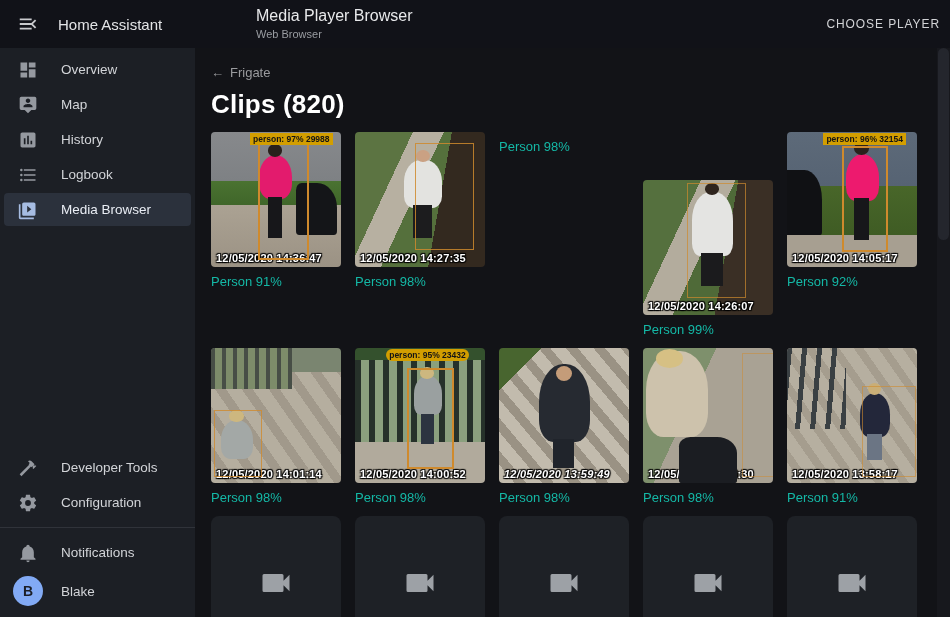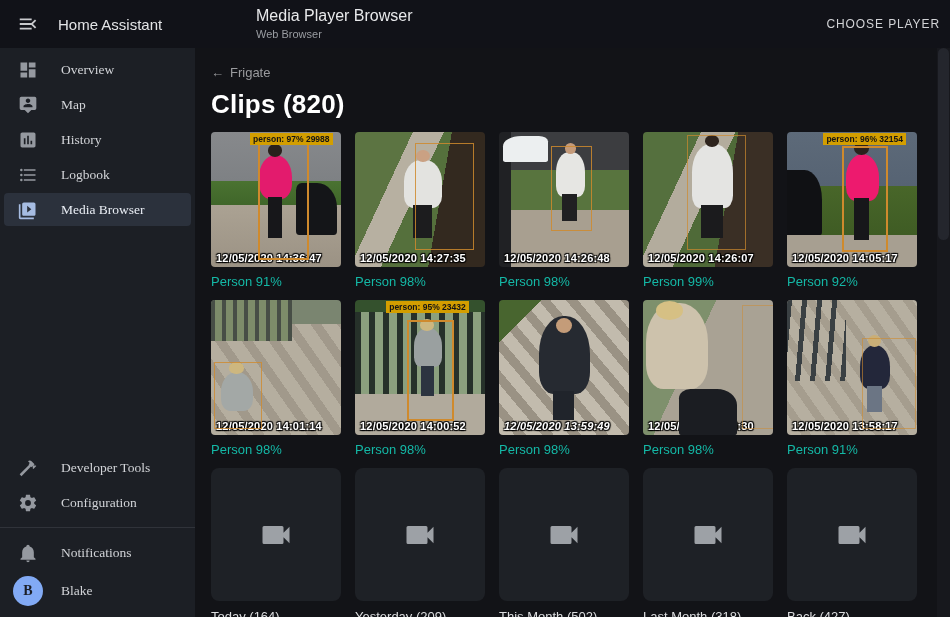--- a/index.html
+++ b/index.html
@@ -10,21 +10,21 @@
   .topbar .menu-btn svg{width:22px;height:22px;fill:#c9cacd;}
   .ha-title{color:#e3e4e6;font-size:15px;margin-left:6px;width:130px;}
   .tb-titles{margin-left:68px;line-height:1.15;}
   .tb-title{color:#e8e9eb;font-size:16px;}
   .tb-sub{color:#9a9da2;font-size:11px;margin-top:2px;}
   .tb-spacer{flex:1;}
   .choose-player{color:#d2d3d6;font-size:12px;font-weight:500;letter-spacing:.9px;padding:10px 8px;margin-right:2px;cursor:pointer;border-radius:4px;}
   
   .sidebar{position:absolute;top:48px;left:0;width:195px;height:569px;background:#1c1f25;z-index:20;}
   .nav{padding-top:3px;}
-  .nav-item{height:33px;margin:2px 4px;display:flex;align-items:center;border-radius:4px;cursor:pointer;color:#d2d4d8;font-family:Liberation Serif, serif;}
+  .nav-item{height:33px;margin:2px 4px;display:flex;align-items:center;border-radius:4px;cursor:pointer;color:#d2d4d8;}
   .nav-item svg{width:20px;height:20px;fill:#9599a0;margin-left:14px;flex:none;}
   .nav-label{font-size:13.5px;margin-left:23px;white-space:nowrap;}
   .nav-item.selected{background:#2b313c;}
   .nav-item.selected svg{fill:#a6bce2;}
   .nav-item.selected .nav-label{color:#e9edf4;text-align:right;}
   .sidebar-bottom{position:absolute;left:0;right:0;bottom:4px;}
   .divider{border-top:1px solid #30333a;margin:8px 0 8px 0;}
   .avatar{width:30px;height:30px;border-radius:50%;background:#82aaf5;color:#1b1e26;font-size:14px;font-weight:700;
     display:flex;align-items:center;justify-content:center;margin-left:9px;flex:none;}
   .nav-item.user .nav-label{margin-left:18px;}
@@ -63,21 +63,21 @@
   .scene-2 .fig1{display:block;left:38%;top:21%;width:29%;height:35%;background:#e3e3e0;border-radius:45% 45% 25% 25%;}
   .scene-2 .fig1::before{content:"";left:32%;top:-22%;width:36%;height:25%;background:#caa183;border-radius:50%;}
   .scene-2 .fig1::after{content:"";left:24%;top:95%;width:50%;height:70%;background:#1c1c1e;}
   .scene-2 .bbox{left:46%;top:8%;width:44%;height:78%;border-width:1px;opacity:.85;}
   .scene-3{background:linear-gradient(90deg,#202124 0 9%,transparent 9%),linear-gradient(180deg,#3c3d40 0 28%,#58743e 28% 58%,#a89f90 58%);}
   .scene-3 .fig1{display:block;left:44%;top:15%;width:22%;height:33%;background:#e6e6e3;border-radius:45% 45% 25% 25%;}
   .scene-3 .fig1::before{content:"";left:30%;top:-20%;width:38%;height:24%;background:#c49a79;border-radius:50%;}
   .scene-3 .fig1::after{content:"";left:22%;top:94%;width:52%;height:60%;background:#202022;}
   .scene-3 .fig2{display:block;left:3%;top:3%;width:35%;height:19%;background:#eceff0;border-radius:40% 20% 8% 8%;}
   .scene-3 .bbox{left:40%;top:10%;width:30%;height:62%;border-width:1px;opacity:.85;}
-  .scene-4{background:linear-gradient(100deg,transparent 62%,#3a2f25 62%),linear-gradient(115deg,#55703e 0 30%,#b3ac9d 30% 48%,#4f6a38 48%);}
+  .scene-4{background:linear-gradient(100deg,transparent 62%,#3a2f25 62%),linear-gradient(115deg,#55703e 0 30%,#b3ac9d 30% 48%,#4f6a38 48%);margin-top:48px;}
   .scene-4 .fig1{display:block;left:38%;top:9%;width:31%;height:47%;background:#e4e4e2;border-radius:45% 45% 20% 20%;}
   .scene-4 .fig1::before{content:"";left:32%;top:-14%;width:34%;height:18%;background:#2e241e;border-radius:50%;}
   .scene-4 .fig1::after{content:"";left:22%;top:96%;width:54%;height:52%;background:#1b1b1d;}
   .scene-4 .bbox{left:34%;top:2%;width:44%;height:84%;border-width:1px;opacity:.7;}
   .scene-5{background:linear-gradient(180deg,#5d6a79 0%,#566373 40%,#486629 40%,#3f5c24 76%,#a79f91 76%);}
   .scene-5 .fig1{display:block;left:45%;top:16%;width:26%;height:35%;background:#ed1a6e;border-radius:50% 50% 30% 30%;}
   .scene-5 .fig1::before{content:"";left:26%;top:-24%;width:44%;height:28%;background:#2a211c;border-radius:50%;}
   .scene-5 .fig1::after{content:"";left:26%;top:94%;width:44%;height:88%;background:#17171a;}
   .scene-5 .fig2{display:block;left:-3%;top:28%;width:30%;height:48%;background:#101114;border-radius:10% 45% 5% 5%;}
   .scene-5 .bbox{left:42%;top:10%;width:33%;height:76%;}
@@ -219,27 +219,20 @@
       <div class="fig fig1"></div>
 
       <div class="bbox"></div>
 
       <div class="ts">12/05/2020 14:27:35</div>
     </div>
     <div class="caption">Person 98%</div>
   </div>
 
   <div class="card">
-    <div class="thumb scene-3">
-      <div class="fig fig1"></div>
-      <div class="fig fig2"></div>
-      <div class="bbox"></div>
-
-      <div class="ts">12/05/2020 14:26:48</div>
-    </div>
     <div class="caption">Person 98%</div>
   </div>
 
   <div class="card">
     <div class="thumb scene-4">
       <div class="fig fig1"></div>
 
       <div class="bbox"></div>
 
       <div class="ts">12/05/2020 14:26:07</div>
@@ -267,21 +260,21 @@
       <div class="ts">12/05/2020 14:01:14</div>
     </div>
     <div class="caption">Person 98%</div>
   </div>
 
   <div class="card">
     <div class="thumb scene-7">
       <div class="fig fig1"></div>
 
       <div class="bbox"></div>
-      <div class="chip" style="display: block;">person: 95% 23432</div>
+      <div class="chip" style="display: block; border-radius: 6px;">person: 95% 23432</div>
       <div class="ts">12/05/2020 14:00:52</div>
     </div>
     <div class="caption">Person 98%</div>
   </div>
 
   <div class="card">
     <div class="thumb scene-8">
       <div class="fig fig1"></div>
 
       <div class="ts">12/05/2020 13:59:49</div>

